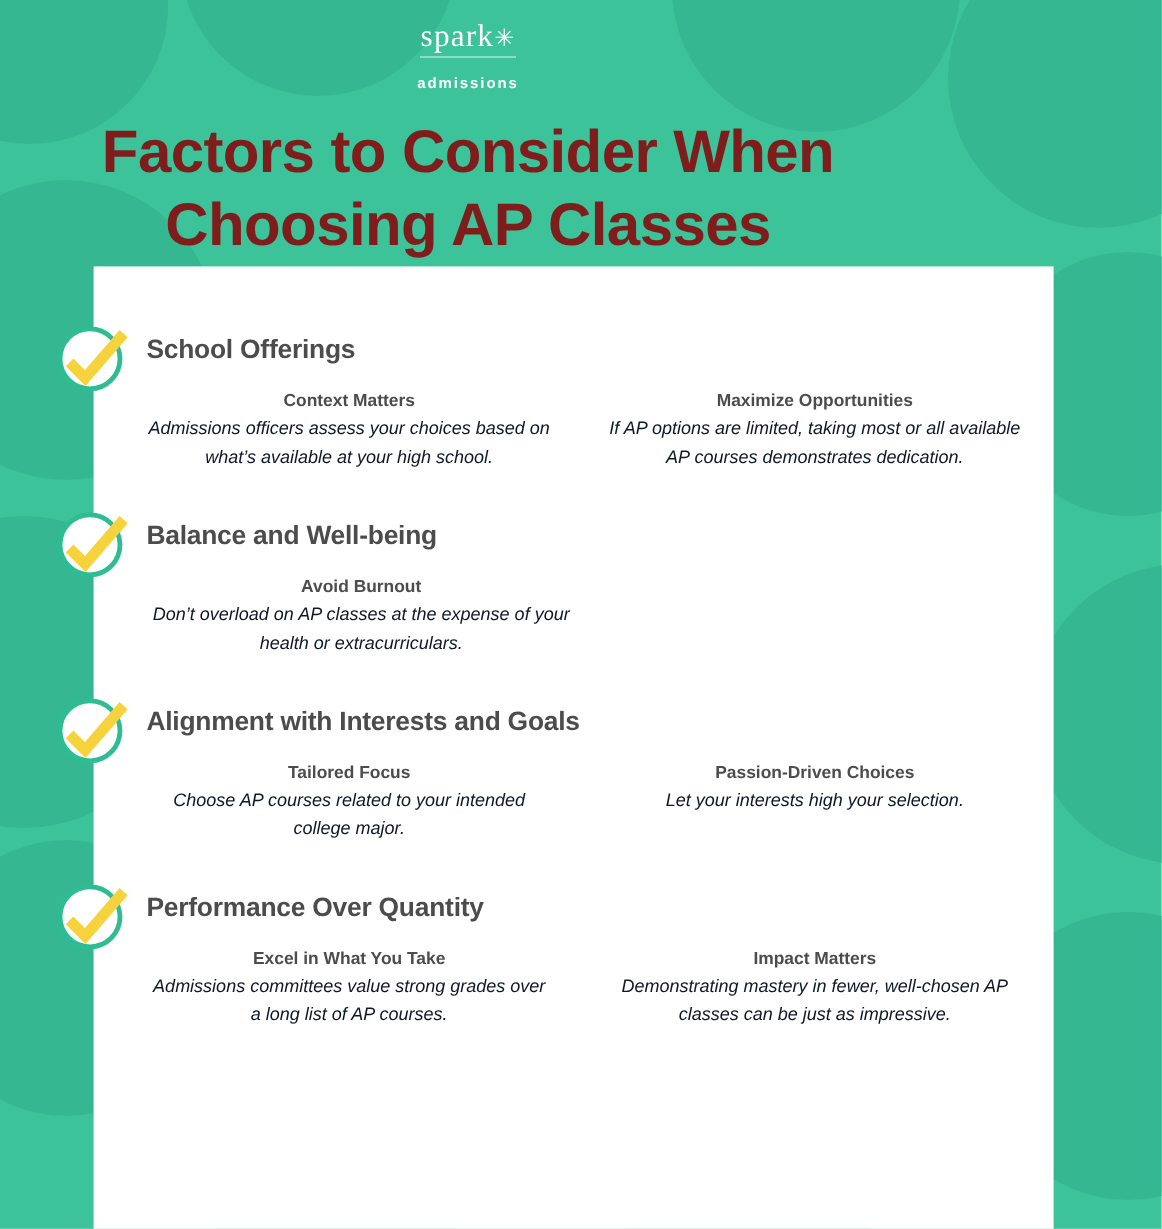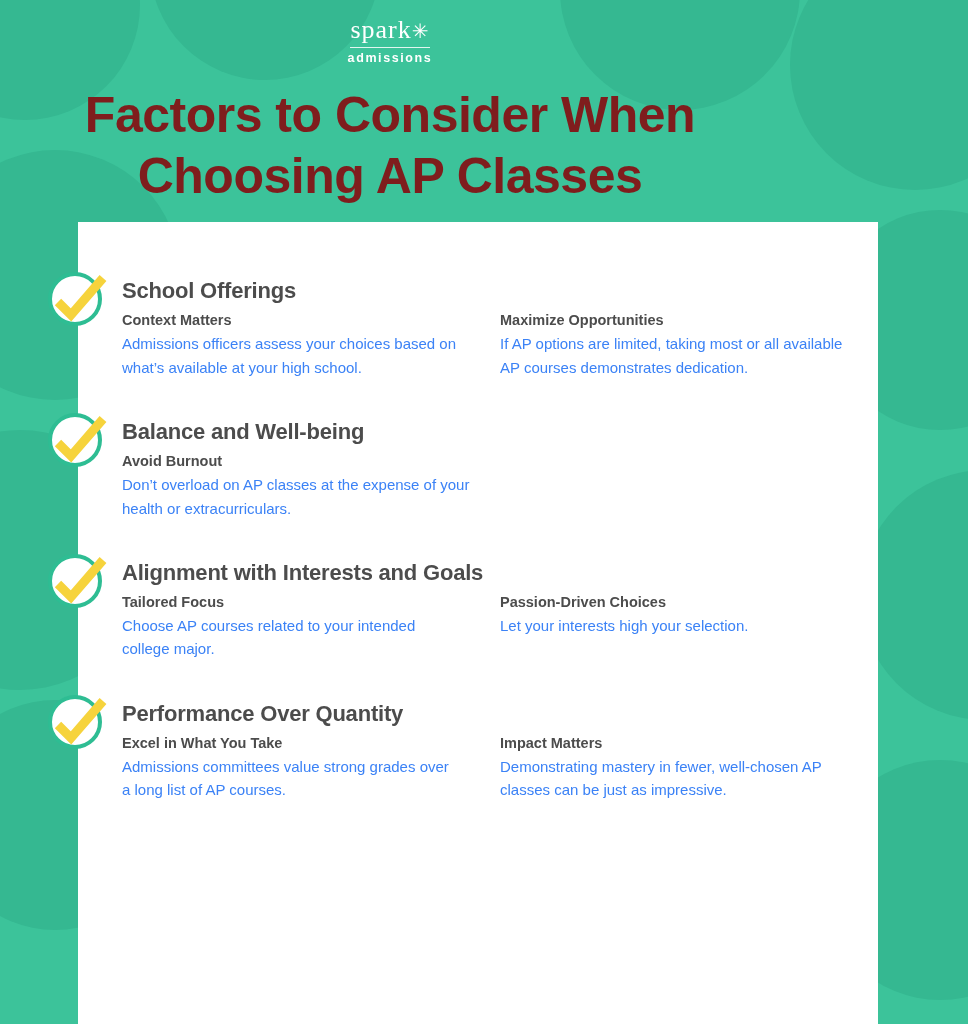--- a/index.html
+++ b/index.html
@@ -46,21 +46,21 @@
     line-height: 1.1;
     display: inline-block;
     border-bottom: 1px solid rgba(255,255,255,0.85);
     padding-bottom: 2px;
   }
   .logo-star { font-size: 20px; }
   .logo-sub {
     color: #ffffff;
     font-size: 12.5px;
     letter-spacing: 1.6px;
-    margin-top: 3px;
+    margin-top: 14px;
     font-weight: 600;
   }
 
   .title {
     color: #7f1d1d;
     text-align: center;
     font-size: 50px;
     font-weight: bold;
     line-height: 1.22;
     letter-spacing: -0.5px;
@@ -102,35 +102,37 @@
     font-size: 22px;
     font-weight: bold;
     color: #4c4c4c;
     letter-spacing: -0.2px;
     line-height: 1.2;
     padding-top: 8px;
   }
 
   .cols {
     display: flex;
-    margin-top: 8px;
+    margin-top: 22px;
+    text-align: center;
   }
   .col { width: 50%; padding-right: 40px; }
   .col:last-child { padding-right: 20px; }
 
   .sub-head {
     font-size: 14.5px;
     font-weight: bold;
     color: #4c4c4c;
     margin-bottom: 4px;
   }
   .sub-body {
     font-size: 15px;
-    color: #3b82f6;
+    color: #0f172a;
     line-height: 1.55;
+    font-style: italic;
   }
 
   
   .s1 { margin-top: 0; }
   .s2 { margin-top: 38px; }
   .s3 { margin-top: 58px; }
   .s4 { margin-top: 42px; }
 </style>
 </head>
 <body>

